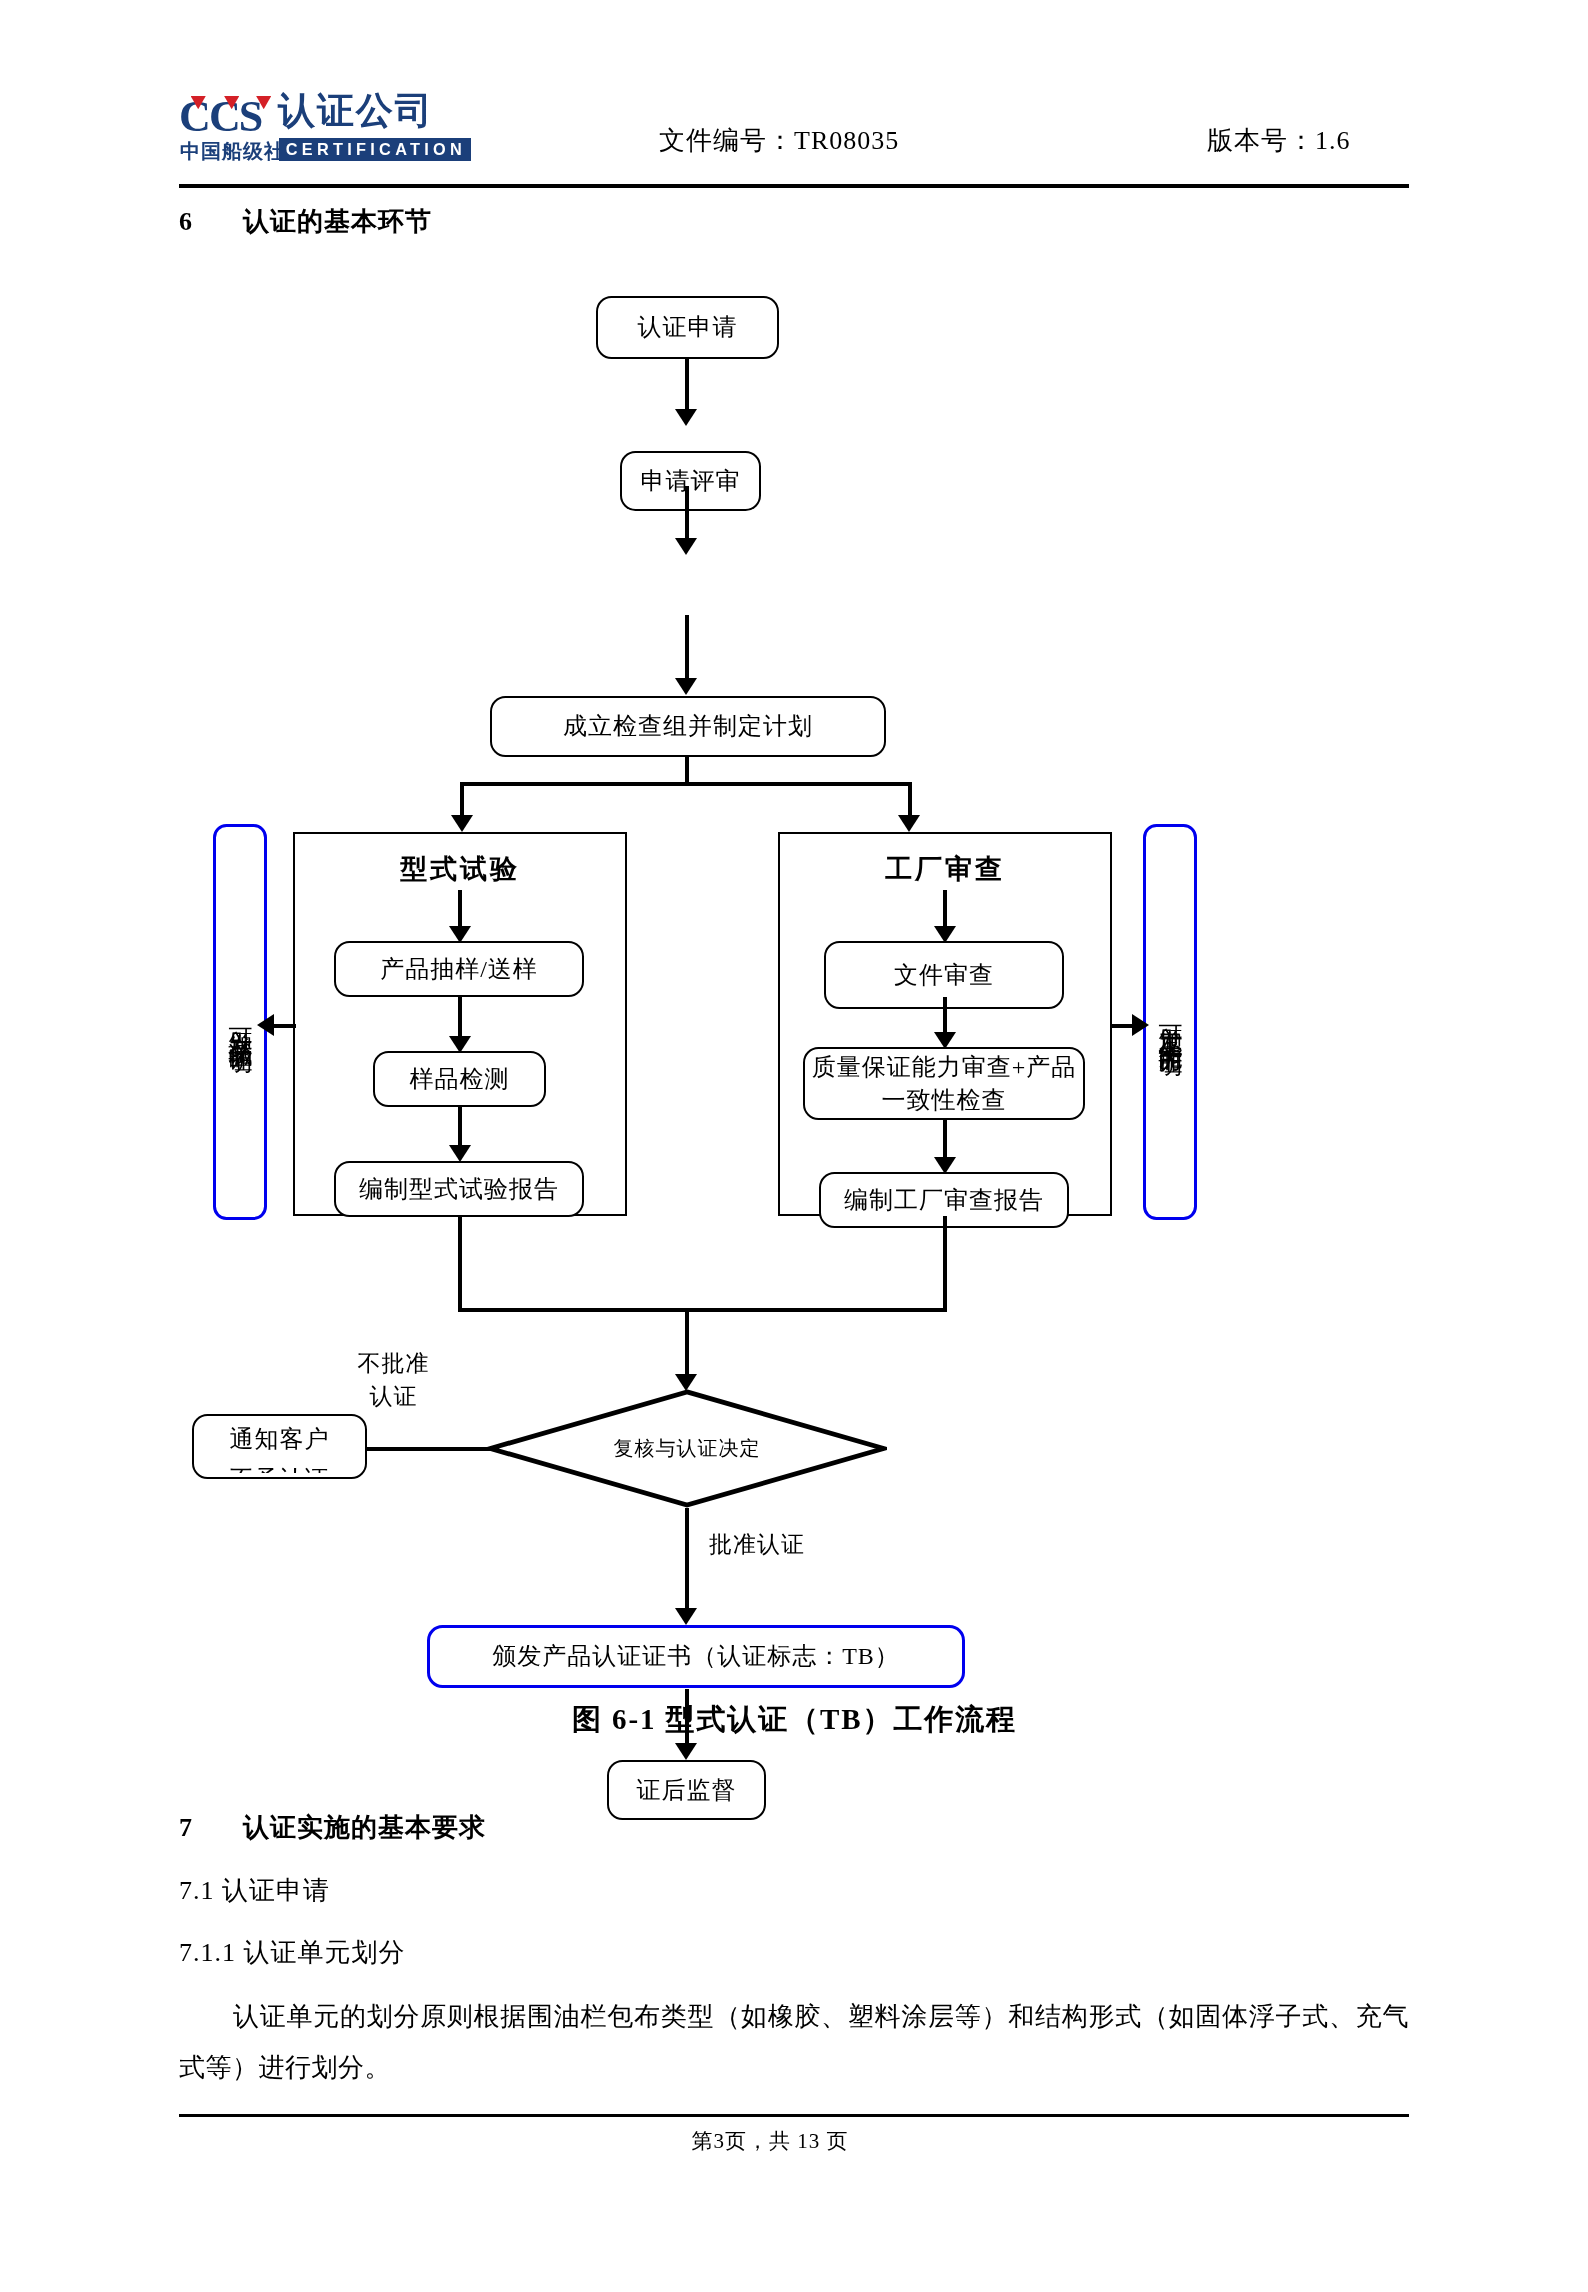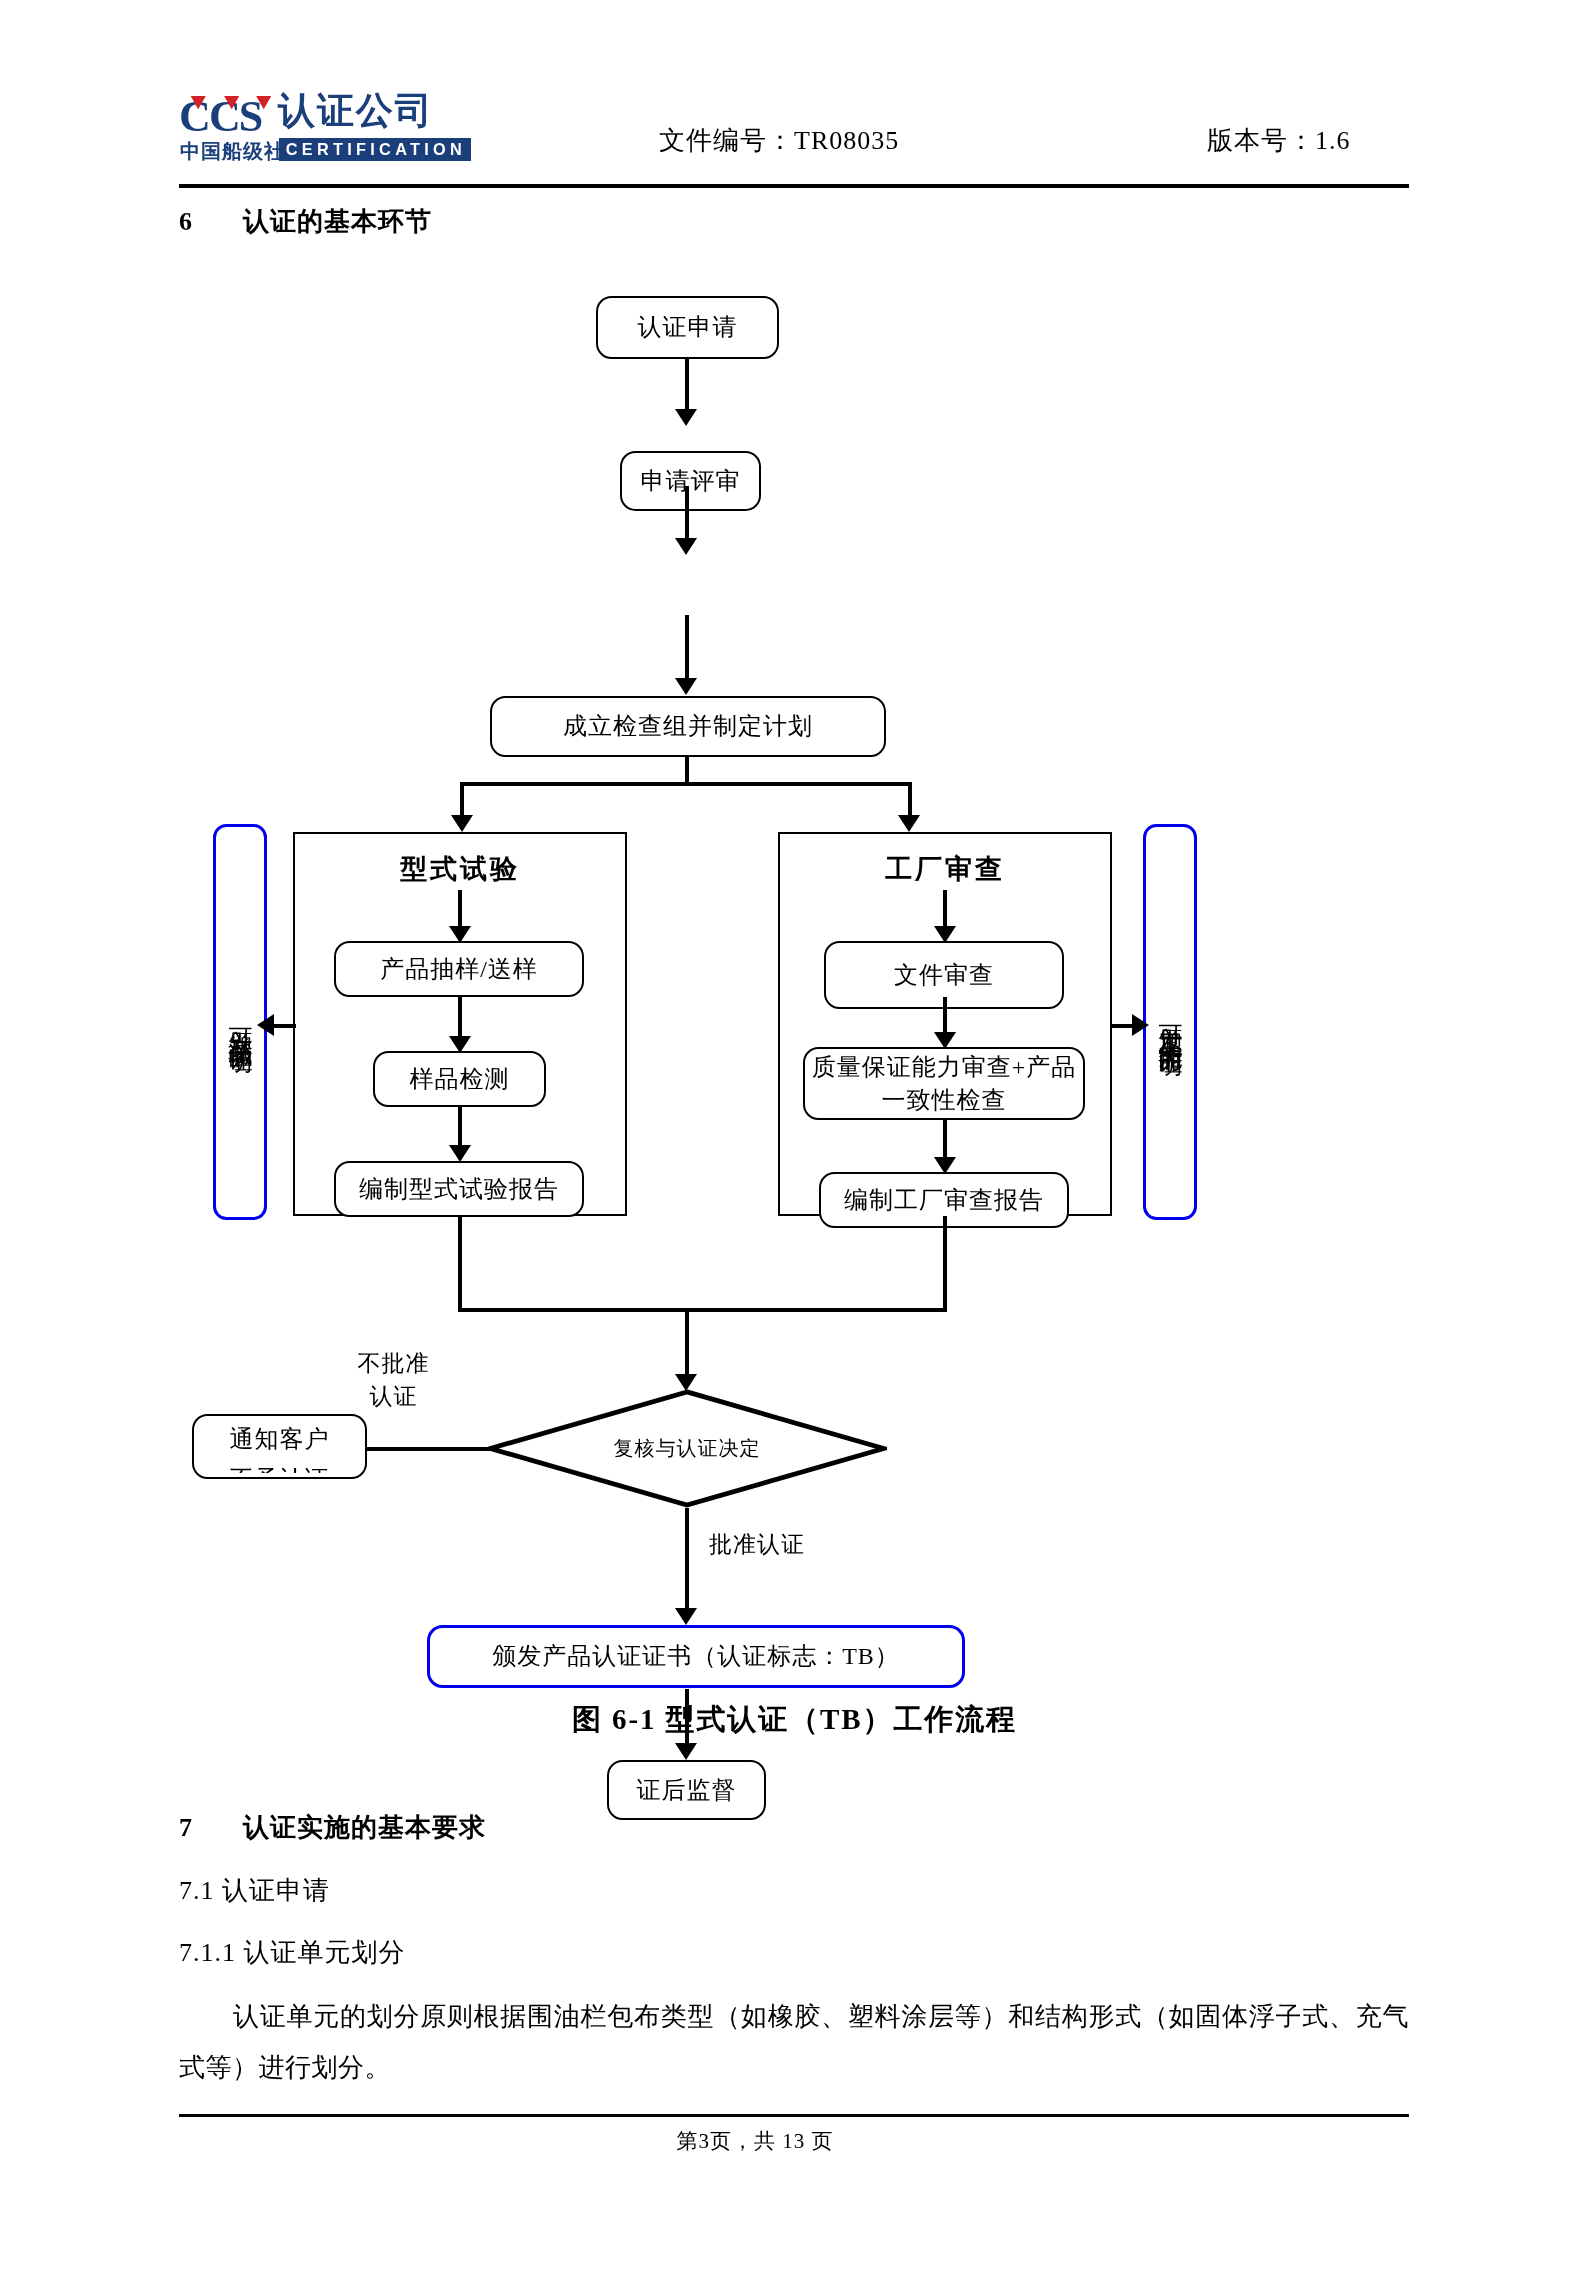--- a/index.html
+++ b/index.html
@@ -42,21 +42,21 @@
   .hdr-rule{position:absolute;left:179px;top:184px;width:1230px;height:3.8px;background:#000;}
 
   
   .h1{position:absolute;font-weight:bold;font-size:26px;letter-spacing:1px;}
   .h2{position:absolute;font-size:26px;letter-spacing:1px;}
   .para{position:absolute;font-size:26px;line-height:51px;letter-spacing:0.5px;text-align:justify;}
   .caption{position:absolute;width:1589px;text-align:center;font-weight:bold;font-size:29px;letter-spacing:1.9px;}
 
   
   .ftr-rule{position:absolute;left:179px;top:2114px;width:1230px;height:2.9px;background:#000;}
-  .footer{position:absolute;left:0;top:2127px;width:1510px;text-align:center;font-size:21px;letter-spacing:1px;}
+  .footer{position:absolute;left:0;top:2127px;width:1510px;text-align:center;font-size:21px;letter-spacing:1px;padding-left:15px;}
 
   
   .flow{position:absolute;left:0;top:269px;width:1589px;height:1403px;}
   .node{
     position:absolute;box-sizing:border-box;
     border:2.9px solid #000;border-radius:15.4px;background:#fff;
     display:flex;align-items:center;justify-content:center;text-align:center;
     font-size:24px;line-height:31px;letter-spacing:1px;
   }
   .node.blue{border-color:#0000ee;border-width:3.8px;}

